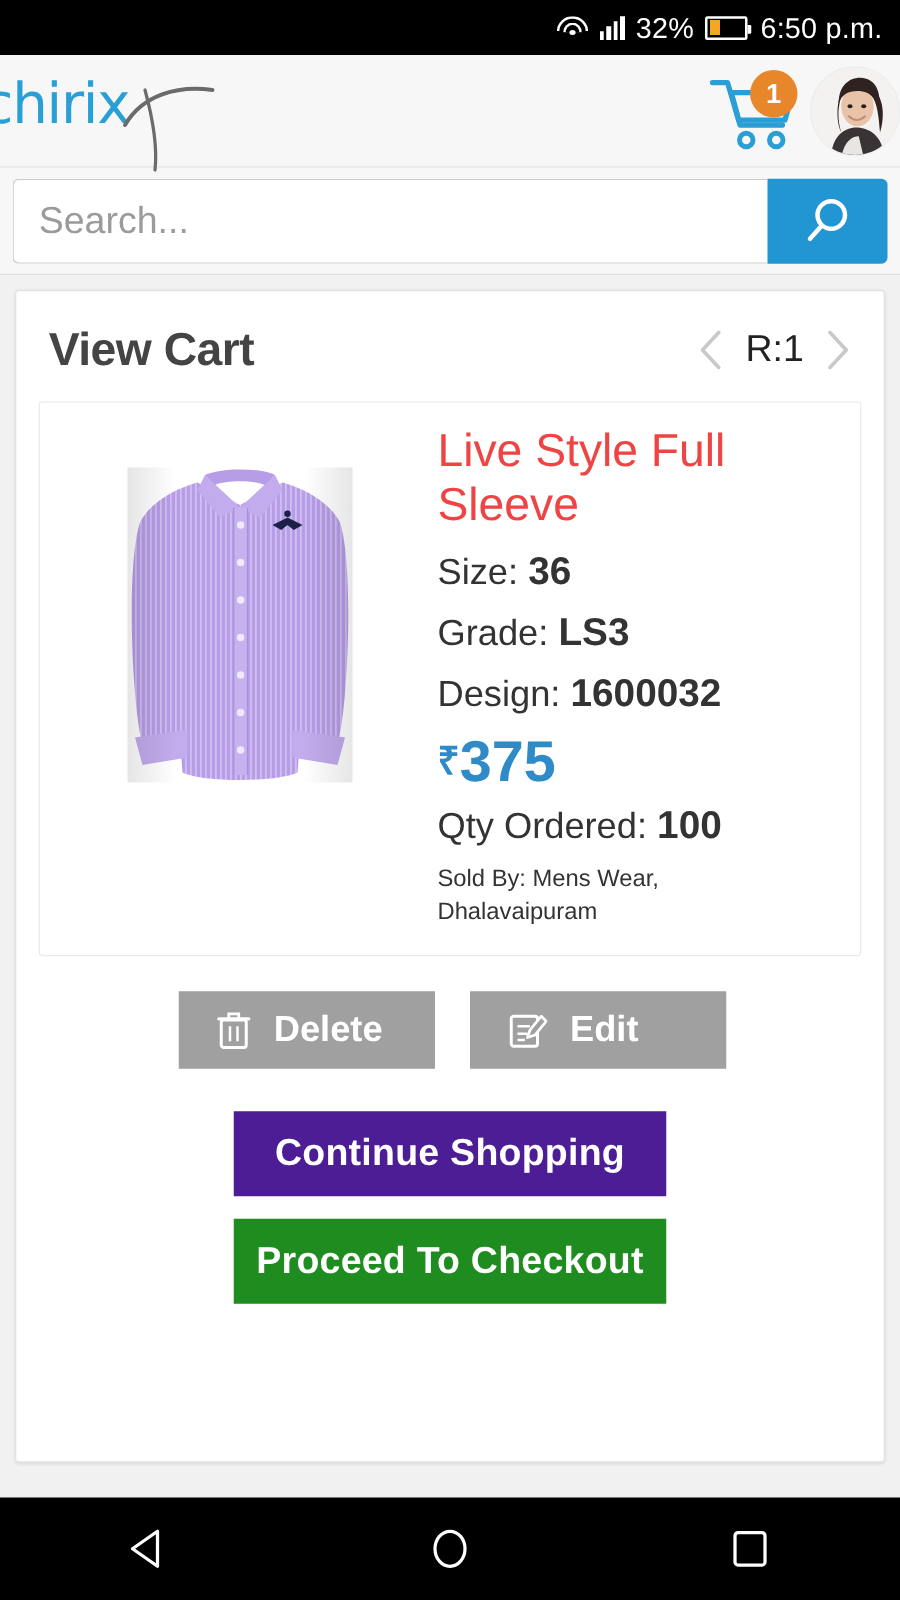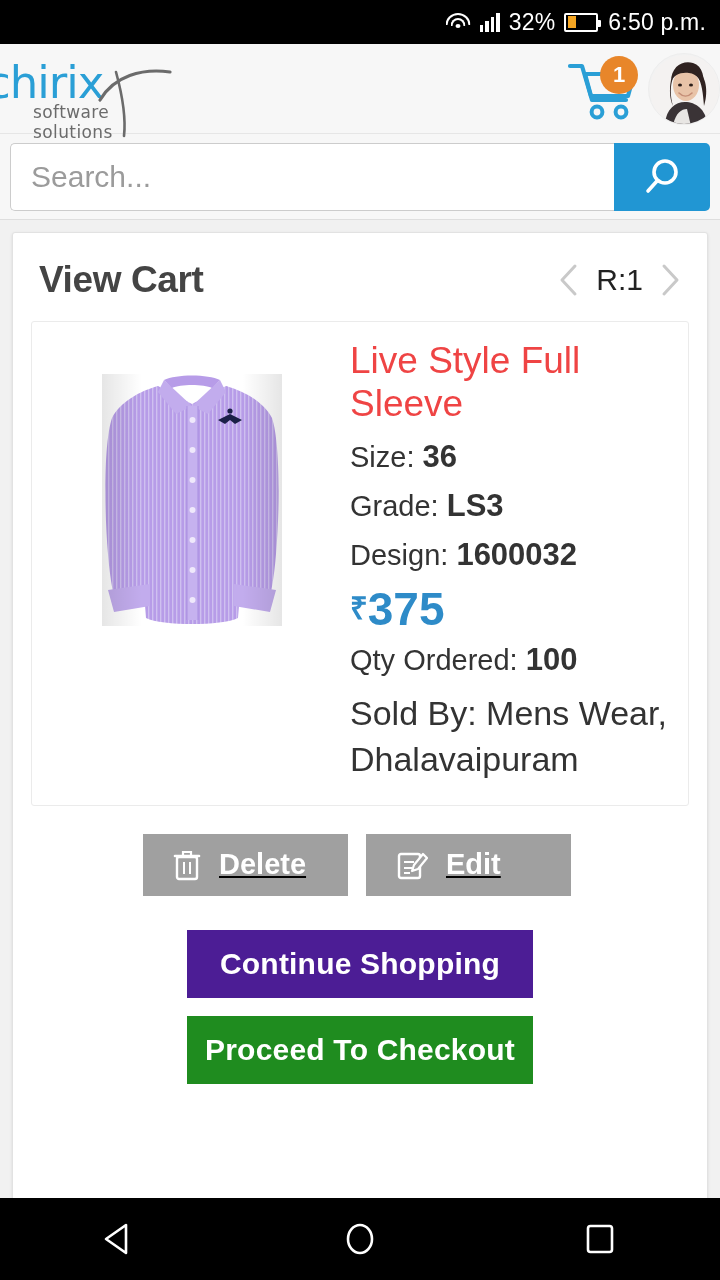--- a/index.html
+++ b/index.html
@@ -127,23 +127,23 @@
     border: 1px solid #ebebeb; border-radius: 3px;
     display: flex; padding: 18px 10px 22px 10px; background: #fff;
   }
   .product-img { width: 300px; display: flex; align-items: flex-start; justify-content: center; padding-top: 18px; }
   .product-info { flex: 1; padding-left: 8px; }
   .p-title { font-size: 37px; color: #ef4444; line-height: 1.15; margin-bottom: 14px; }
   .p-row { font-size: 29px; color: #333; margin-bottom: 13px; }
   .p-row b { font-size: 31px; font-weight: 700; }
   .p-price { font-size: 46px; color: #2e8bc8; font-weight: 700; margin: 8px 0 10px 0; line-height: 1; }
   .p-price .rup { font-size: 31px; font-weight: 600; vertical-align: 6px; }
-  .p-sold { font-size: 34px; color: #333; line-height: 1.35; }
-
-  .actions { display: flex; gap: 18px; padding: 28px 0 0 112px; text-decoration: underline; }
+  .p-sold { font-size: 19px; color: #333; line-height: 1.35; }
+
+  .actions { display: flex; gap: 28px; padding: 28px 0 0 112px; }
   .btn-grey {
     background: #a0a0a0; border: none; color: #fff;
     height: 62px; min-width: 205px;
     display: flex; align-items: center; gap: 18px;
     padding: 0 30px; font-size: 29px; font-weight: 700; cursor: pointer;
     font-family: "Liberation Sans", sans-serif;
   }
 
   .bigbtns { padding: 34px 0 10px 0; display: flex; flex-direction: column; align-items: center; gap: 18px; }
   .btn-wide {
@@ -186,21 +186,20 @@
     <span class="clock">6:50 p.m.</span>
   </div>
 
   <div class="appbar">
     <div class="logo">
       <div class="logo-word">chirix</div>
       <svg class="logo-swoosh" viewBox="0 0 78 72">
         <path d="M4 34 C18 10, 46 2, 74 6" stroke="#6b6b6b" stroke-width="3.2" fill="none" stroke-linecap="round"></path>
         <path d="M20 6 C26 28, 30 52, 28 70" stroke="#6b6b6b" stroke-width="2.6" fill="none" stroke-linecap="round"></path>
       </svg>
-      <div class="logo-sub">software solutions</div>
     </div>
 
     <div class="header-right">
       <div class="cart-wrap">
         <svg viewBox="0 0 76 70" width="76" height="70">
           <path d="M6 12 H18 L28 46 H62" stroke="#2a9fd6" stroke-width="4.2" fill="none" stroke-linecap="round" stroke-linejoin="round"></path>
           <path d="M21 20 H70 L64 42 H27 Z" stroke="#2a9fd6" stroke-width="4.2" fill="none" stroke-linejoin="round"></path>
           <circle cx="33" cy="58" r="5.4" stroke="#2a9fd6" stroke-width="4" fill="none"></circle>
           <circle cx="57" cy="58" r="5.4" stroke="#2a9fd6" stroke-width="4" fill="none"></circle>
         </svg>

